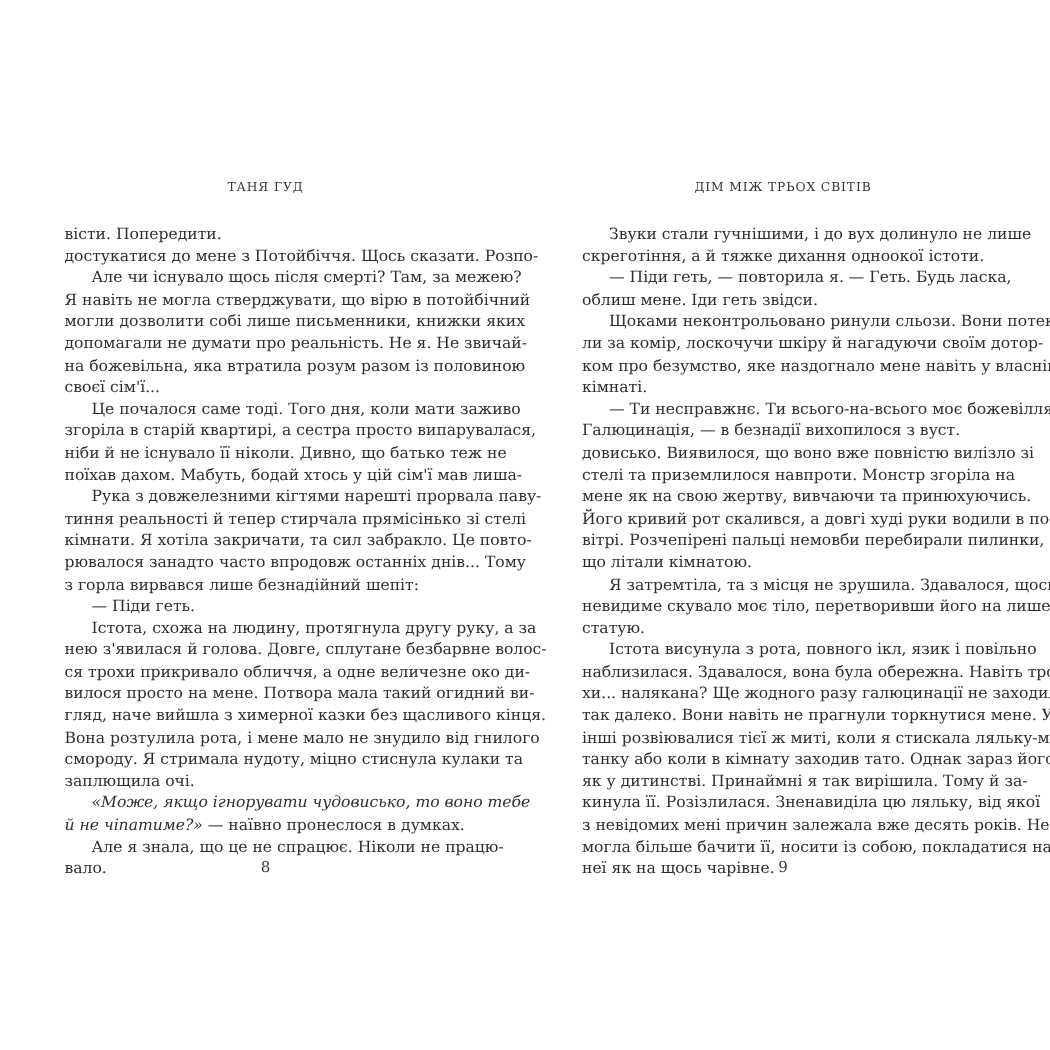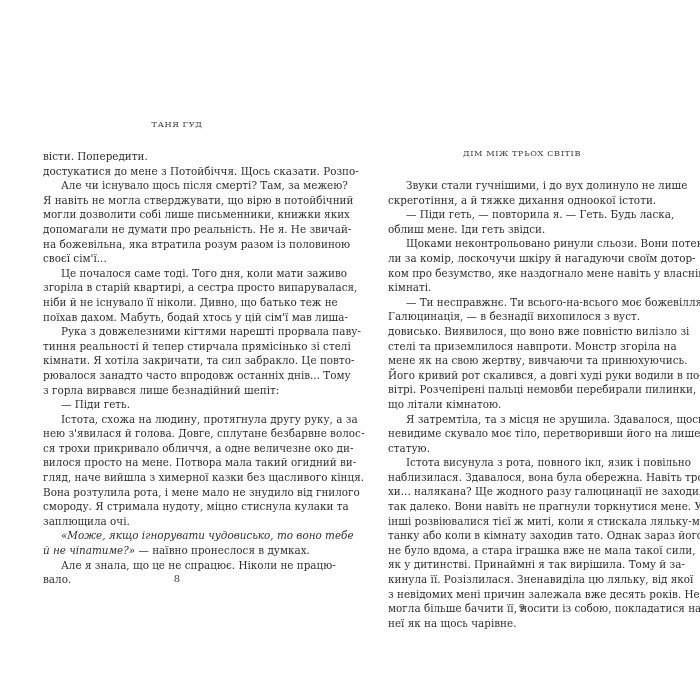--- a/index.html
+++ b/index.html
@@ -1,21 +1,21 @@
 <!DOCTYPE html>
 <html><head>
 <meta charset="utf-8">
 <style>
   html, body { margin:0; padding:0; background:#ffffff; }
   body { width:700px; height:700px; position:relative; overflow:hidden;
          font-family:"DejaVu Serif", "Liberation Serif", serif; color:#2e2e2e; }
   .spread { position:absolute; left:0; top:0; width:700px; height:700px; }
   .page { position:absolute; top:0; height:575px; }
   .page.left { left:43px; width:268px; }
-  .page.right { left:388px; width:268px;margin-top:29px; }
+  .page.right { left:388px; width:268px; }
   .running-head { position:absolute; top:119px; left:0; width:100%; text-align:center;
                   font-size:8.2px; letter-spacing:0.6px; color:#3a3a3a; }
   .body-text { position:absolute; top:149px; left:0; width:100%; }
   .line { height:14.6px; line-height:14.6px; font-size:10.4px; white-space:nowrap;
           text-align:justify; text-align-last:justify; overflow:visible; }
   .line.last { text-align-last:left; }
   .line.indent { padding-left:18px; }
   .line .it { font-style:italic; }
   .page-number { position:absolute; top:573px; left:0; width:100%; text-align:center;
                  font-size:10px; color:#3a3a3a; }
@@ -81,21 +81,20 @@
         <div class="line last"><span>що літали кімнатою.</span></div>
         <div class="line indent"><span>Я затремтіла, та з місця не зрушила. Здавалося, щось</span></div>
         <div class="line"><span>невидиме скувало моє тіло, перетворивши його на лише</span></div>
         <div class="line last"><span>статую.</span></div>
         <div class="line indent"><span>Істота висунула з рота, повного ікл, язик і повільно</span></div>
         <div class="line"><span>наблизилася. Здавалося, вона була обережна. Навіть тро-</span></div>
         <div class="line"><span>хи... налякана? Ще жодного разу галюцинації не заходили</span></div>
         <div class="line"><span>так далеко. Вони навіть не прагнули торкнутися мене. Усі</span></div>
         <div class="line"><span>інші розвіювалися тієї ж миті, коли я стискала ляльку-мо-</span></div>
         <div class="line"><span>танку або коли в кімнату заходив тато. Однак зараз його</span></div>
-        <div class="line"><span>не було вдома, а стара іграшка вже не мала такої сили,</span></div>
         <div class="line"><span>як у дитинстві. Принаймні я так вирішила. Тому й за-</span></div>
         <div class="line"><span>кинула її. Розізлилася. Зненавиділа цю ляльку, від якої</span></div>
         <div class="line"><span>з невідомих мені причин залежала вже десять років. Не</span></div>
         <div class="line"><span>могла більше бачити її, носити із собою, покладатися на</span></div>
         <div class="line last"><span>неї як на щось чарівне.</span></div>
       </div>
     <div class="page-number">9</div>
   </div>
 </div>
 

